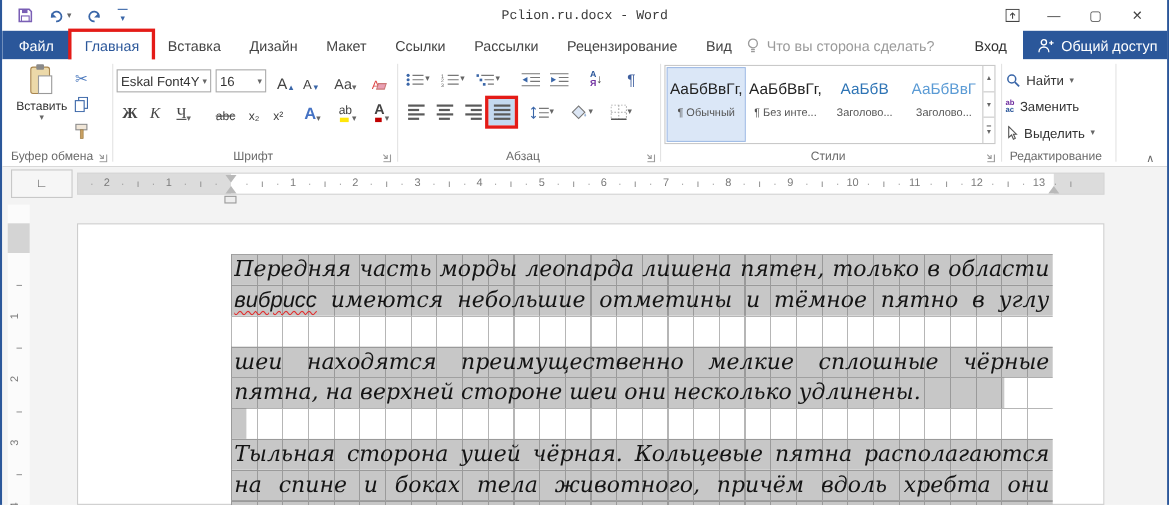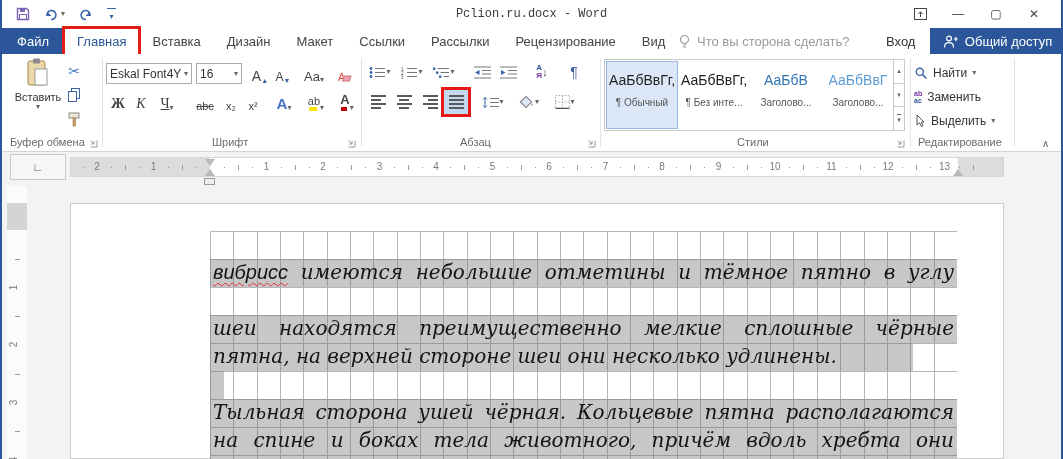--- a/index.html
+++ b/index.html
@@ -567,20 +567,24 @@
         <span class="vtick" style="top: 72.75px;"></span>
         <span class="vtick" style="top: 130.25px;"></span>
         <span class="vtick" style="top: 187.75px;"></span>
         <span class="vtick" style="top: 245.25px;"></span>
       </div>
 
     <div class="page">
       <div class="gridarea">
         <div class="gridlines"></div>
 
+      <div class="docline just" style="top: 0px;">
+            <span class="bg" style="width: 747px;"></span>
+            <span class="txt">Передняя часть морды леопарда лишена пятен, только в области</span>
+          </div>
           <div class="docline just" style="top: 28px;">
             <span class="bg" style="width: 747px;"></span>
             <span class="txt"><span class="msp">вибрисс</span> имеются небольшие отметины и тёмное пятно в углу</span>
           </div>
           <div class="docline just" style="top: 84px;">
             <span class="bg" style="width: 747px;"></span>
             <span class="txt">шеи находятся преимущественно мелкие сплошные чёрные</span>
           </div>
           <div class="docline" style="top: 112px;">
             <span class="bg" style="width: 703px;"></span>

